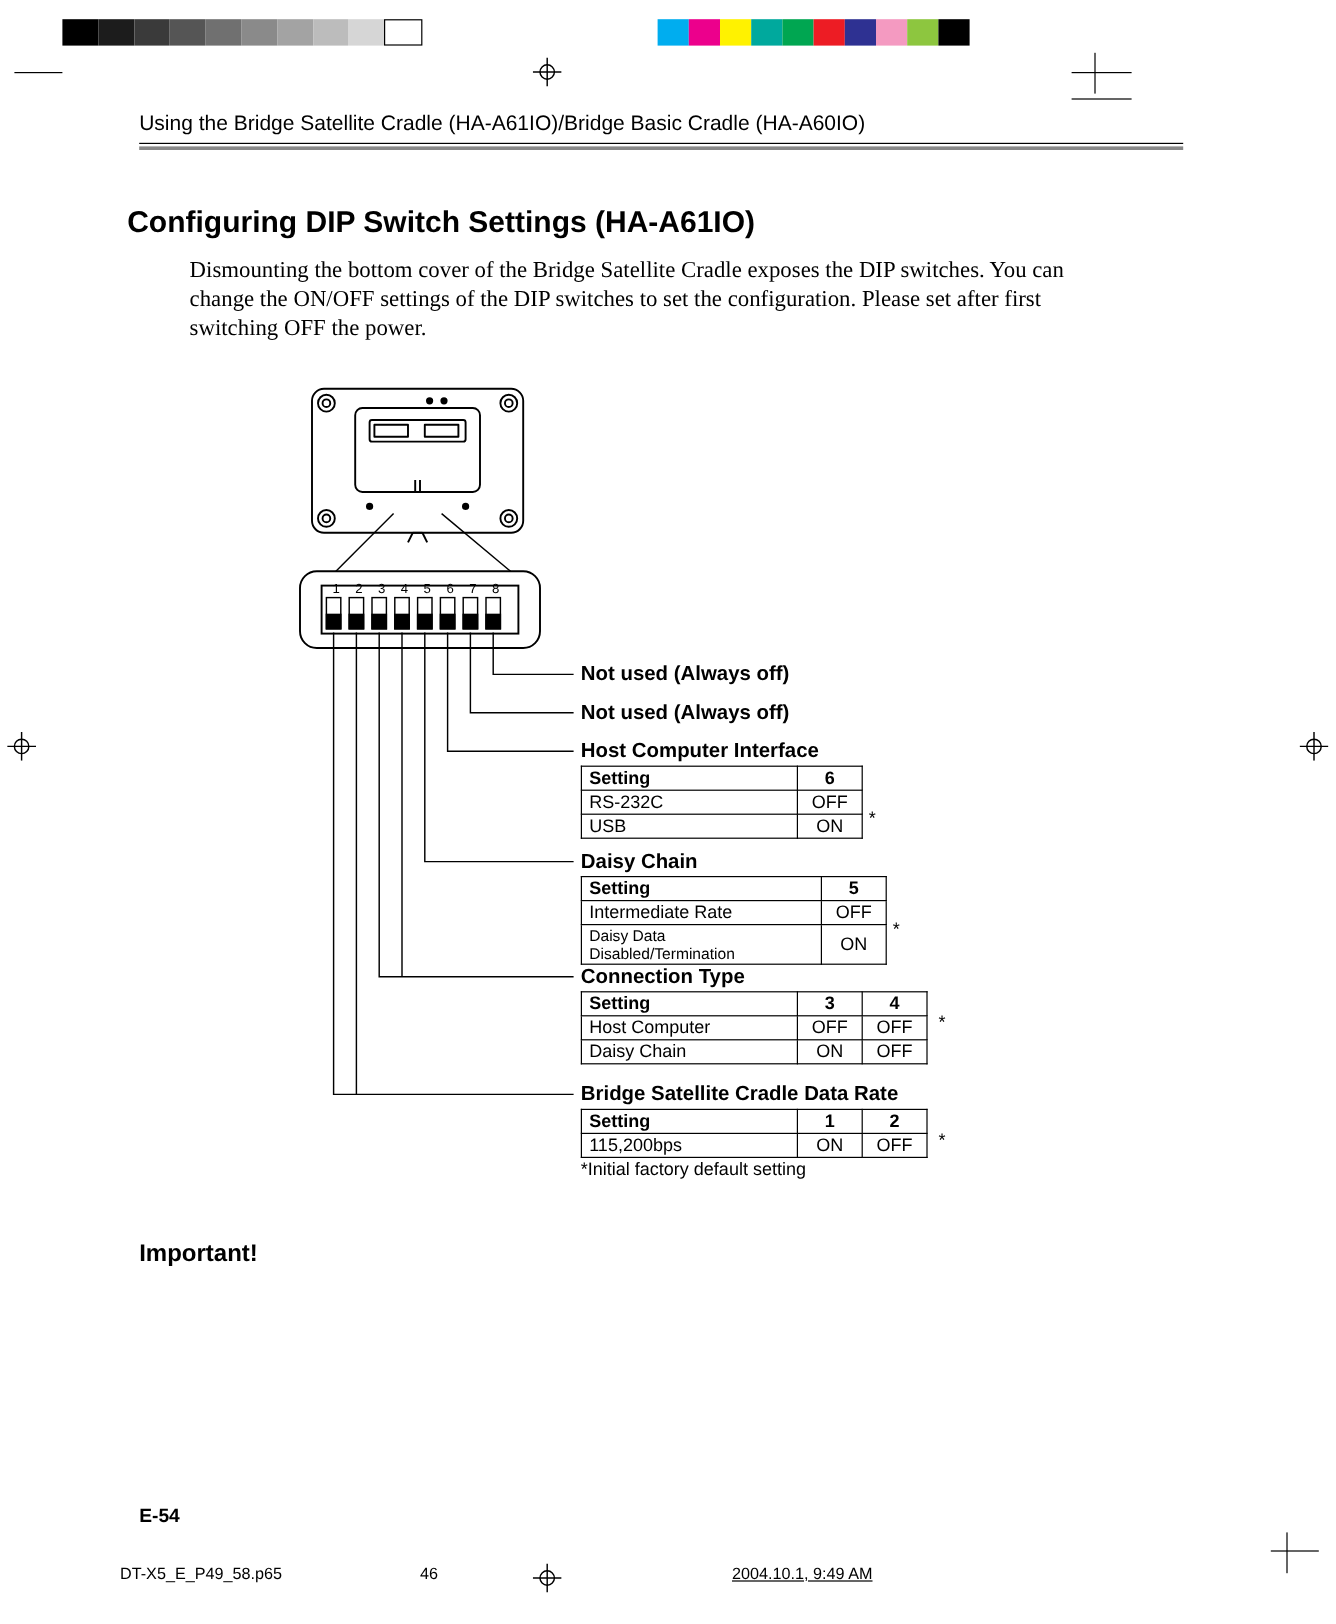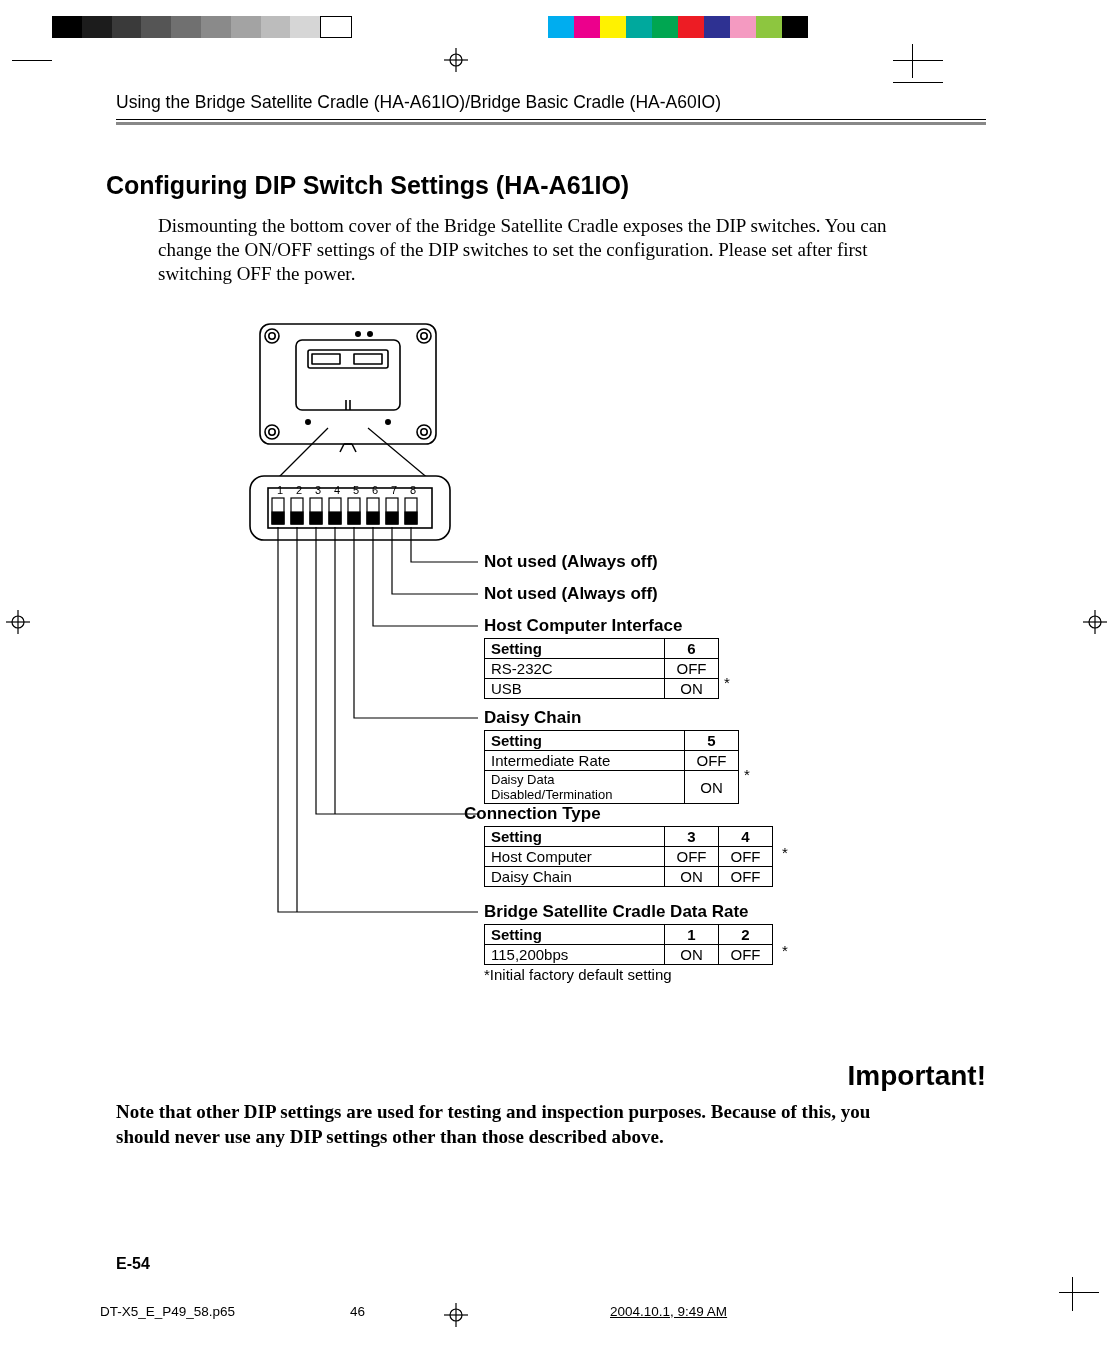--- a/index.html
+++ b/index.html
@@ -98,23 +98,21 @@
     position: absolute;
   }
   .footnote {
     font-family: Arial, Helvetica, sans-serif;
     font-size: 15px;
   }
 
   .important {
     font-family: Arial, Helvetica, sans-serif;
     font-weight: bold;
-    font-size: 28px;
-    margin-top: 26px;
-    text-align: right;
+    font-size: 20px;
   }
   .important-body {
     font-family: "Times New Roman", Times, serif;
     font-weight: bold;
     font-size: 19px;
     line-height: 1.28;
     margin-top: 8px;
     width: 790px;
   }
 
@@ -341,21 +339,21 @@
             <td class="val">OFF</td>
           </tr>
       <tr>
             <td style="font-size:13px">Daisy Data Disabled/Termination</td>
             <td class="val">ON</td>
           </tr>
     </tbody>
       </table>
     <div class="star" style="left:586px; top:452px">*</div>
 
-    <div class="dip-label" style="position:absolute; left:306px; top:490px">Connection Type</div>
+    <div class="dip-label" style="position:absolute; left:326px; top:490px">Connection Type</div>
     <table class="setting" style="position:absolute; left:326px; top:510px">
       <tbody>
           <tr>
             <th style="width:180px">Setting</th>
             <th class="val" style="width:54px">3</th>
             <th class="val" style="width:54px">4</th>
           </tr>
       <tr>
             <td>Host Computer</td>
             <td class="val">OFF</td>
@@ -384,21 +382,20 @@
             <td class="val">OFF</td>
           </tr>
     </tbody>
       </table>
     <div class="star" style="left:624px; top:628px">*</div>
 
     <div class="footnote" style="position:absolute; left:326px; top:652px">*Initial factory default setting</div>
   </div>
 
   <div class="important">Important!</div>
-  <div class="important-body">Note that other DIP settings are used for testing and inspection purposes. Because of this, you should never use any DIP settings other than those described above.</div>
 </div>
 
 <div class="pagenum">E-54</div>
 
 <div class="slugline">
   <div class="a">DT-X5_E_P49_58.p65</div>
   <div class="b">46</div>
   <div class="c">2004.10.1, 9:49 AM</div>
 </div>
 

